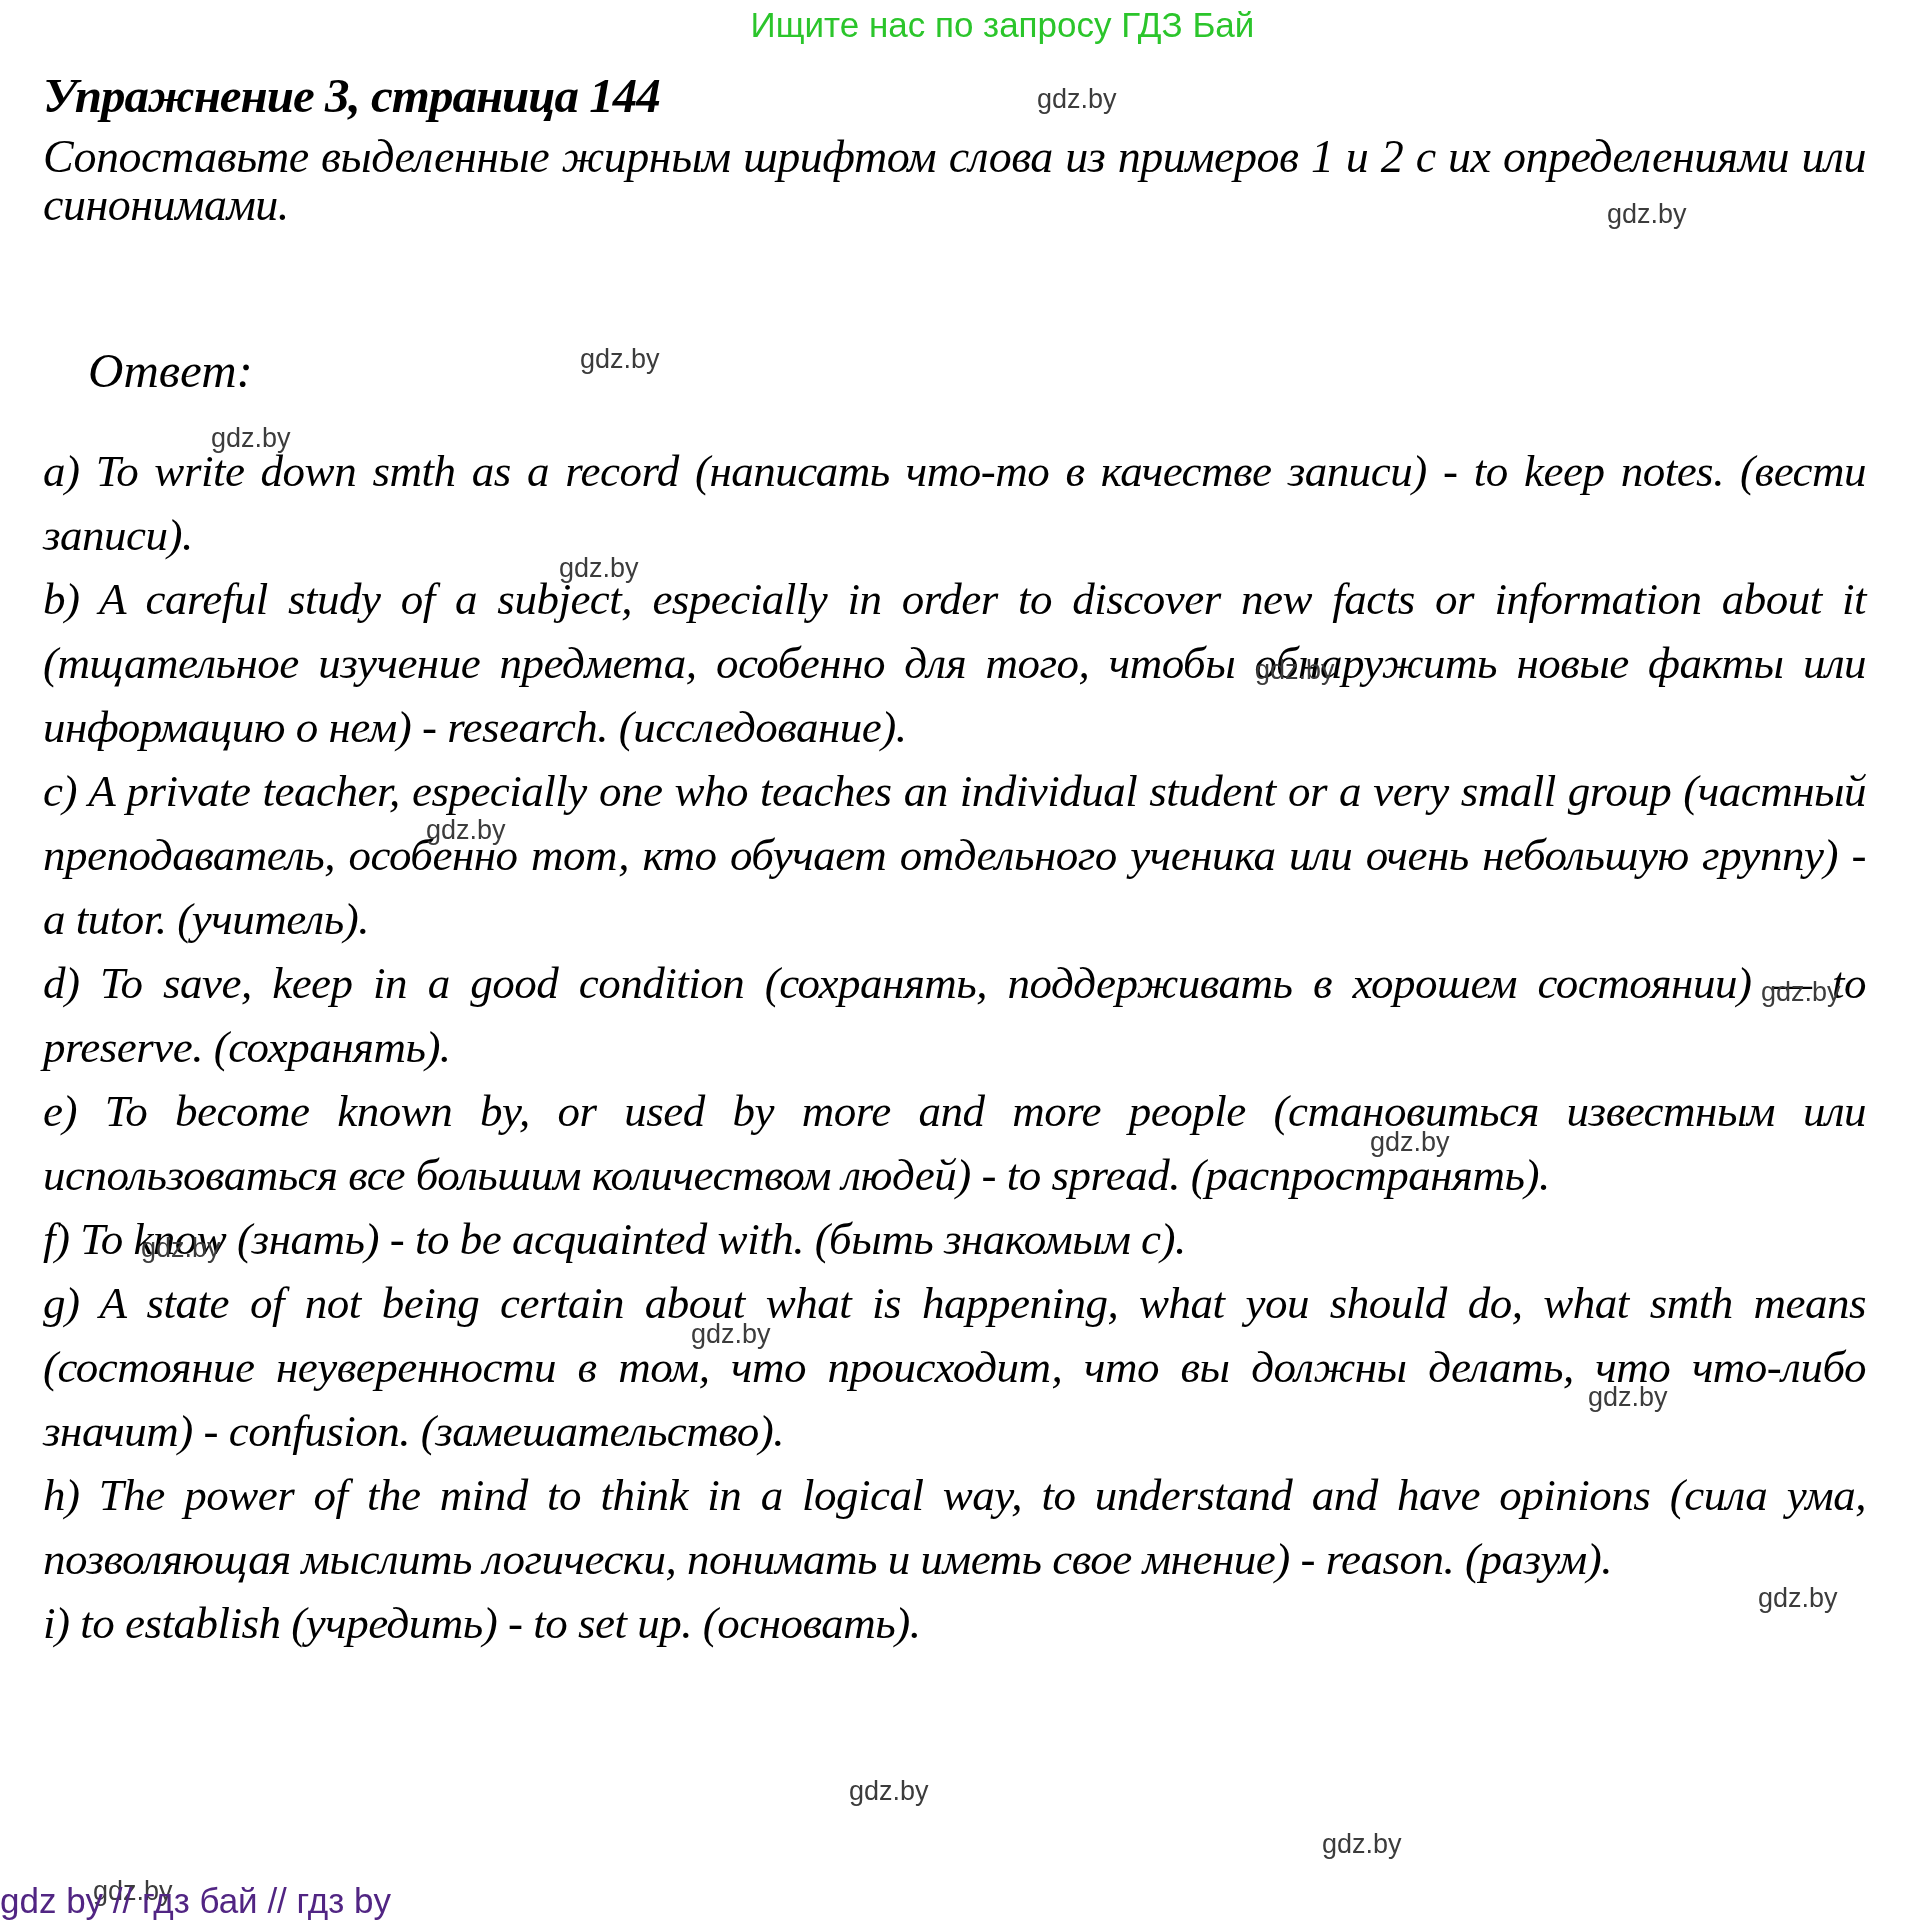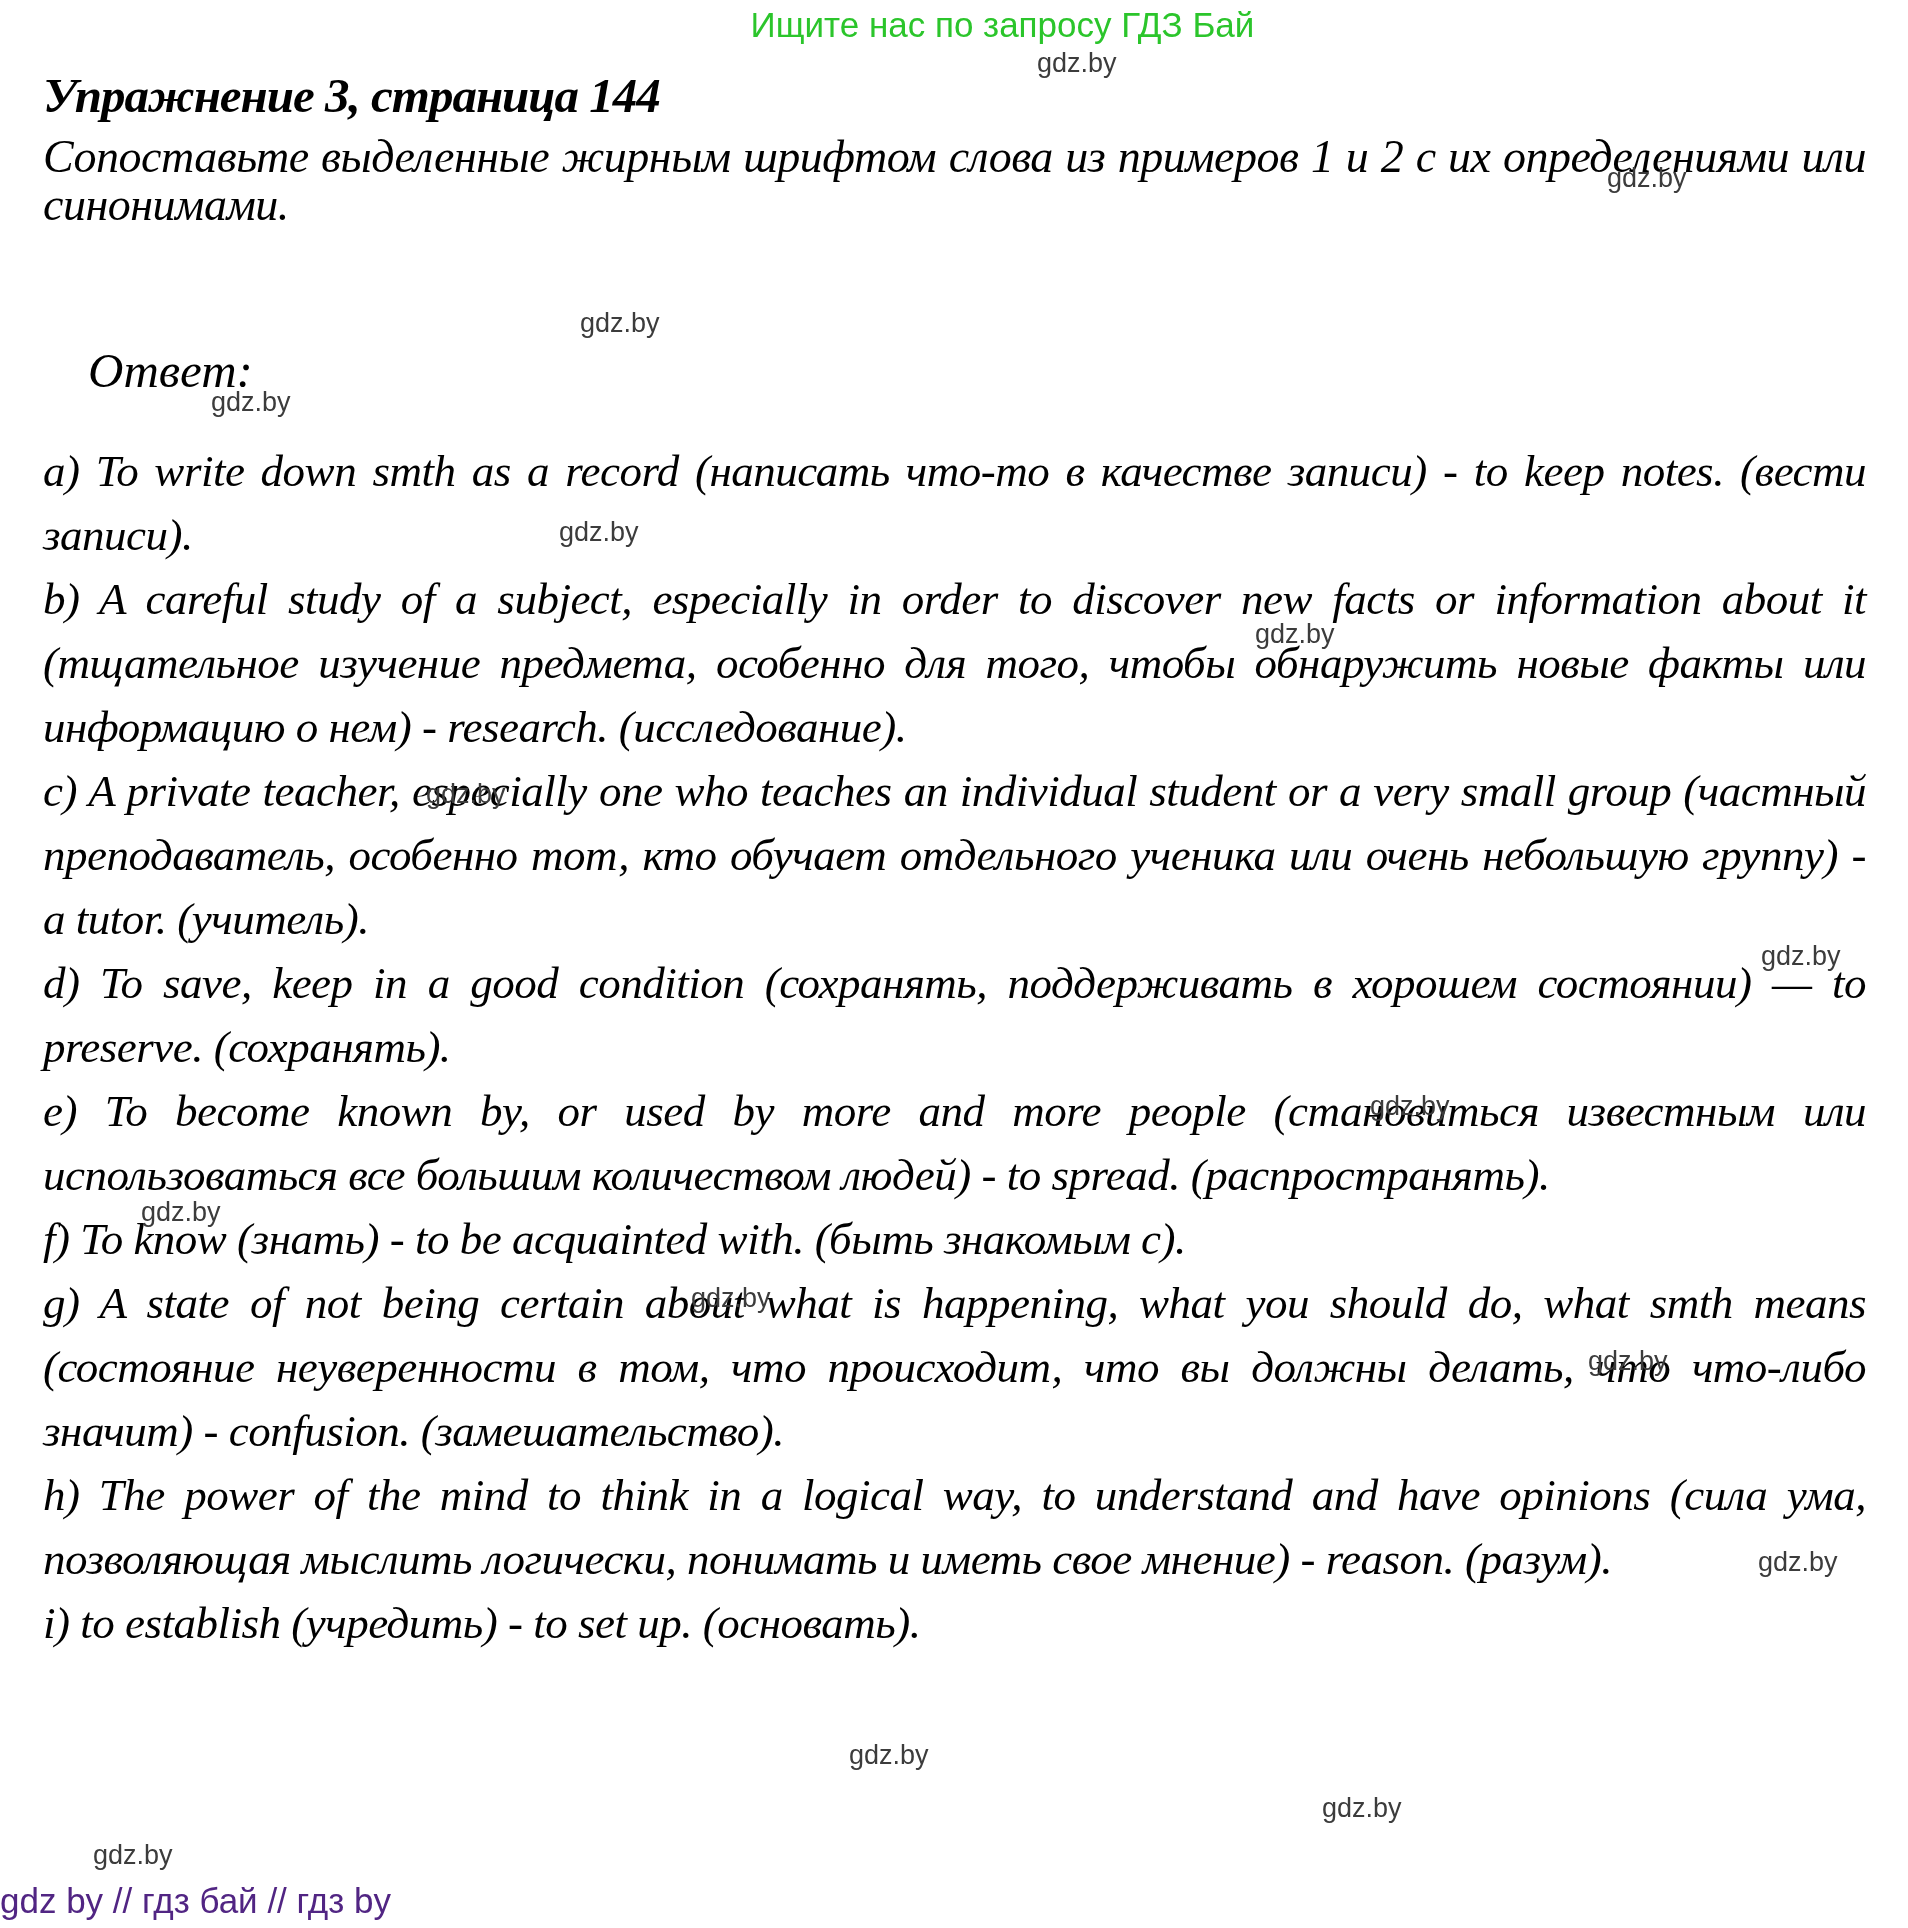--- a/index.html
+++ b/index.html
@@ -45,20 +45,21 @@
     margin:0;padding:0;
     text-align:justify;text-align-last:left;
   }
   .watermark-layer{position:absolute;left:0;top:0;width:100%;height:100%;pointer-events:none;}
   .watermark{
     position:absolute;
     font-family:"Liberation Sans","DejaVu Sans",sans-serif;
     font-size:27px;line-height:28.5px;
     color:var(--watermark-gray,#3c3c3c);
     white-space:nowrap;
+    margin-top:36px;
   }
   .footer-links{
     position:absolute;top:1881px;left:0;width:100%;
     text-align:left;
     font-family:"Liberation Sans","DejaVu Sans",sans-serif;
     font-size:35px;line-height:40px;
     color:var(--footer-purple,#512583);
   }
 </style>
 </head>

